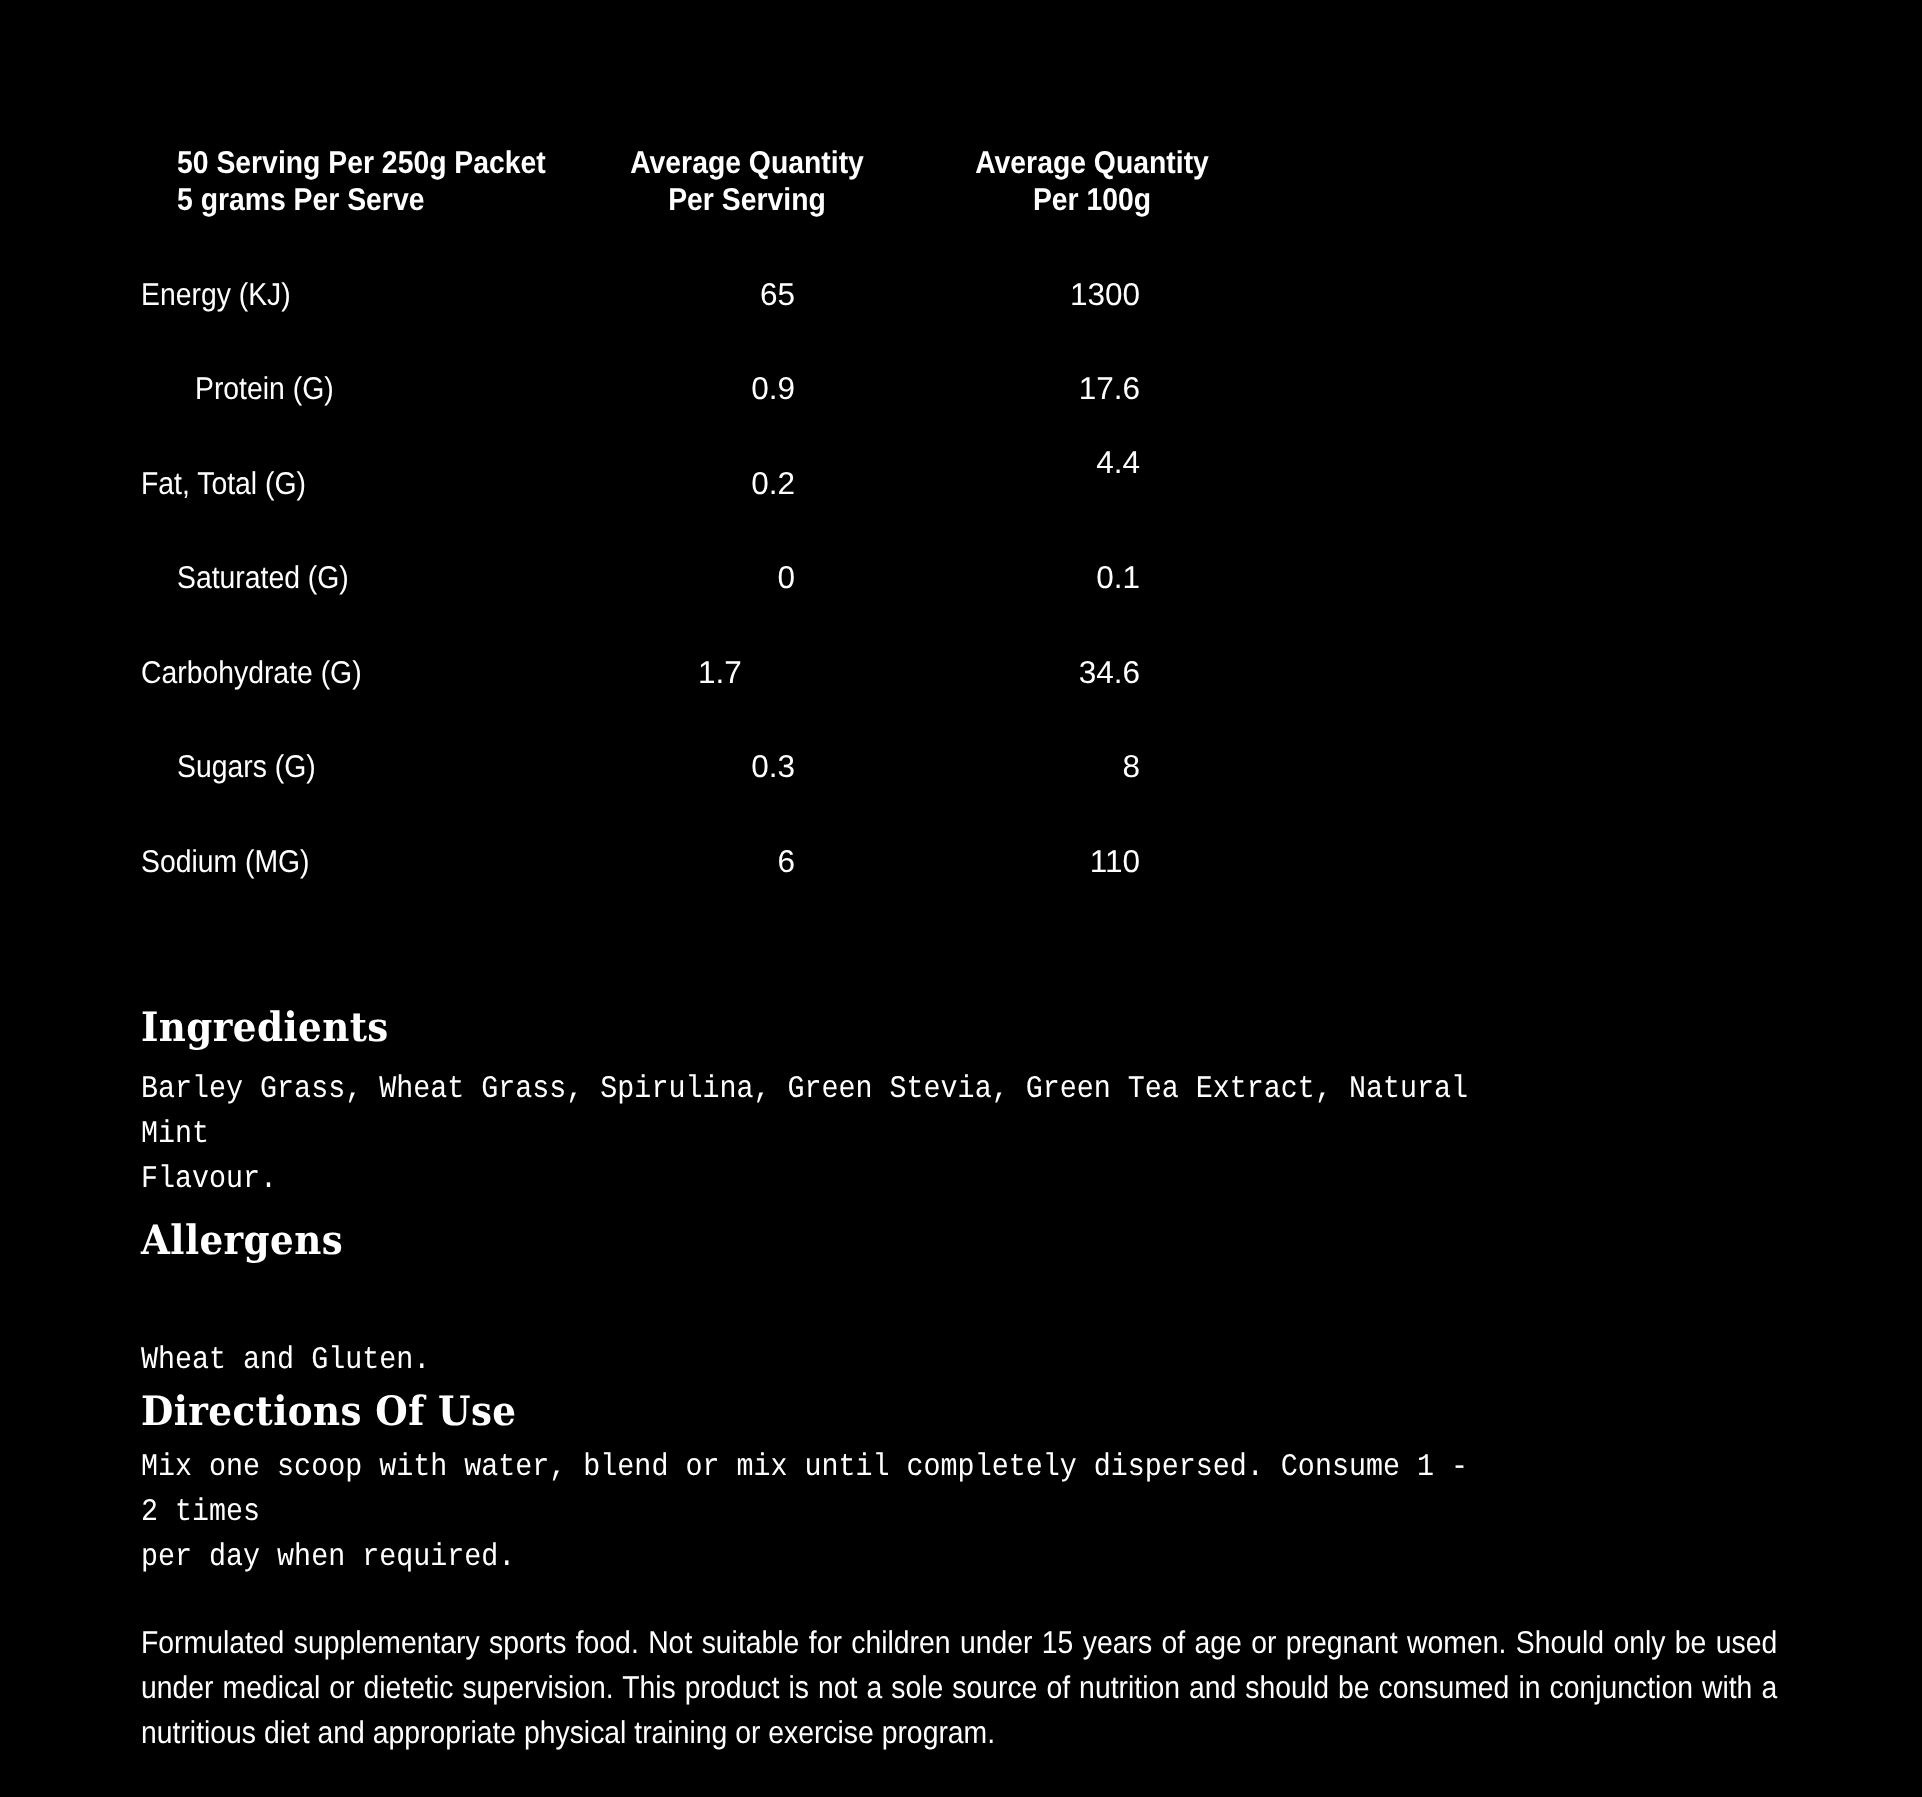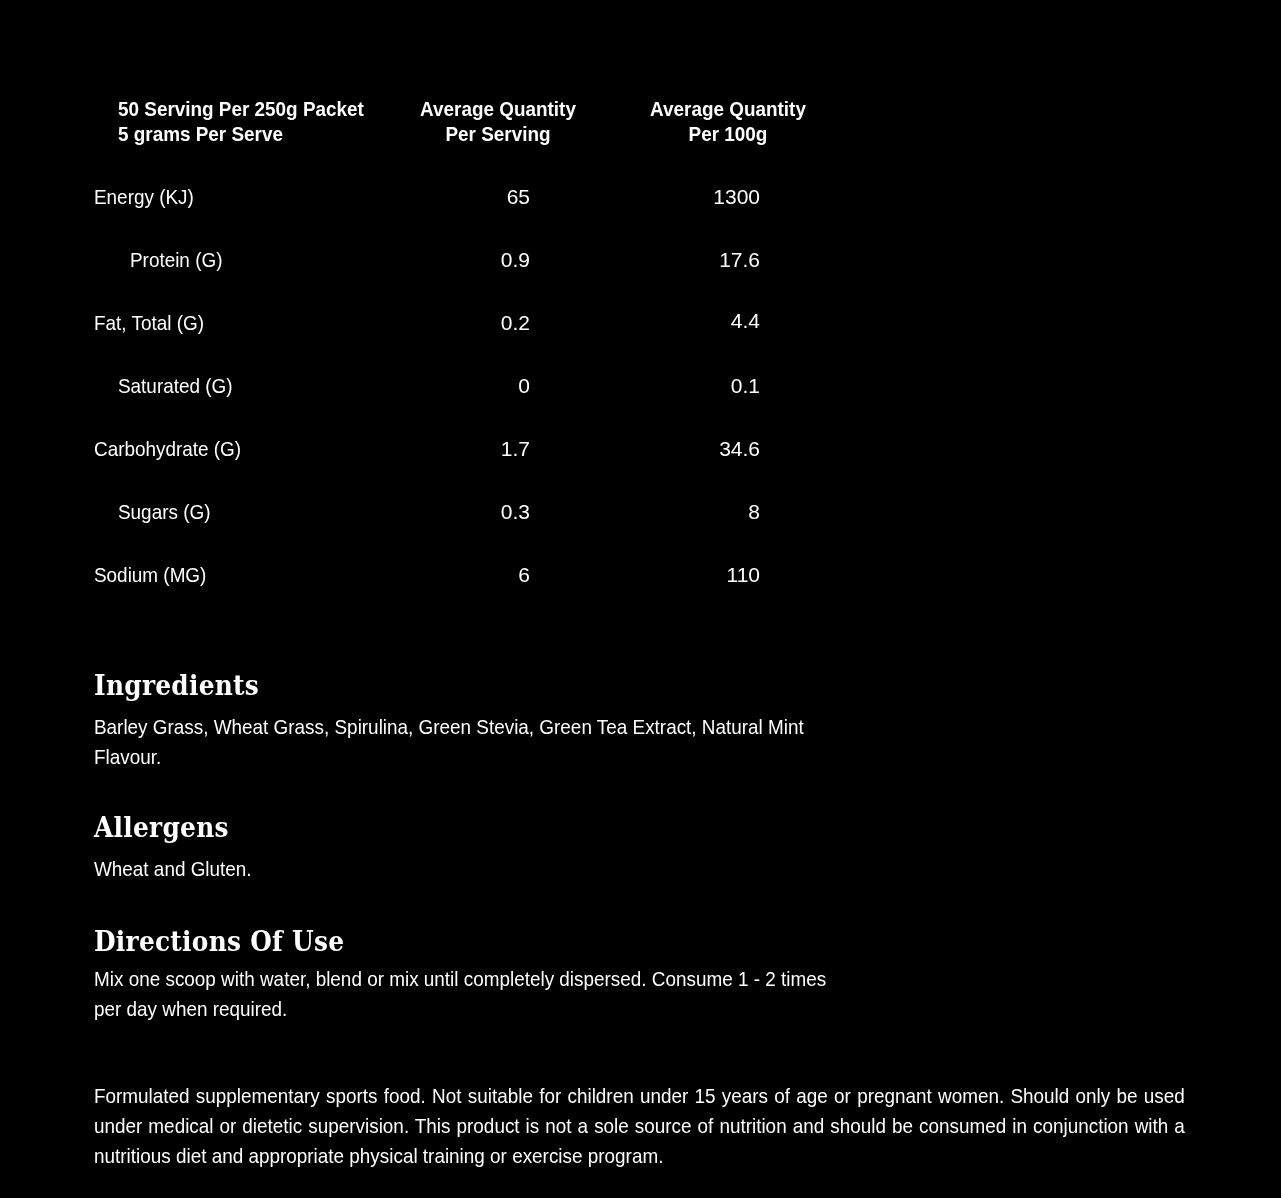--- a/index.html
+++ b/index.html
@@ -5,21 +5,21 @@
   html, body { margin:0; padding:0; background:#000; }
   body { width:1281px; height:1198px; position:relative; overflow:hidden; color:#fff;
          font-family:"Liberation Sans", sans-serif; }
   .abs { position:absolute; white-space:nowrap; }
   .cond { display:inline-block; transform-origin:left top; transform:scaleX(0.9); }
   .hdr { font-size:21px; font-weight:bold; line-height:25px; }
   .cell { font-size:21px; line-height:24px; }
   .num { text-align:right; }
   .h2 { font-family:"DejaVu Serif", serif; font-weight:bold; font-size:27px; line-height:32px;
         display:inline-block; transform-origin:left top; transform:scaleX(0.92); letter-spacing:0.3px; }
-  .para { font-size:21px; line-height:30px; white-space:normal; }
+  .para { font-size:21px; line-height:30px; white-space:normal;font-family:Liberation Mono, monospace; }
   .para .cond { width:111%; }
   .disclaimer { font-size:21px; line-height:30px; text-align:justify; white-space:normal; }
 </style>
 </head>
 <body>
 
 <div class="abs hdr" style="left:94px;top:96px;margin-left:24px;">
   <span class="cond"><span>50 Serving Per 250g Packet</span><br>
   <span>5 grams Per Serve</span></span>
 </div>
@@ -36,28 +36,28 @@
   <div class="abs cell" style="left:94px;top:185px;"><span class="cond">Energy (KJ)</span></div>
   <div class="abs cell num" style="left:430px;top:185px;width:100px;text-align:right;">65</div>
   <div class="abs cell num" style="left:660px;top:185px;width:100px;">1300</div>
 
   <div class="abs cell" style="left:94px;top:248px;margin-left:36px;"><span class="cond">Protein (G)</span></div>
   <div class="abs cell num" style="left:430px;top:248px;width:100px;">0.9</div>
   <div class="abs cell num" style="left:660px;top:248px;width:100px;">17.6</div>
 
   <div class="abs cell" style="left:94px;top:311px;"><span class="cond">Fat, Total (G)</span></div>
   <div class="abs cell num" style="left:430px;top:311px;width:100px;">0.2</div>
-  <div class="abs cell num" style="left:660px;top:309px;width:100px;">4.4</div>
+  <div class="abs cell num" style="left:660px;top:297px;width:100px;">4.4</div>
 
   <div class="abs cell" style="left:118px;top:374px;"><span class="cond">Saturated (G)</span></div>
   <div class="abs cell num" style="left:430px;top:374px;width:100px;">0</div>
   <div class="abs cell num" style="left:660px;top:374px;width:100px;">0.1</div>
 
   <div class="abs cell" style="left:94px;top:437px;"><span class="cond">Carbohydrate (G)</span></div>
-  <div class="abs cell num" style="left:430px;top:437px;width:100px;">1.7</div>
+  <div class="abs cell num" style="left:430px;top:437px;width:100px;text-align:center;">1.7</div>
   <div class="abs cell num" style="left:660px;top:437px;width:100px;">34.6</div>
 
   <div class="abs cell" style="left:118px;top:500px;"><span class="cond">Sugars (G)</span></div>
   <div class="abs cell num" style="left:430px;top:500px;width:100px;">0.3</div>
   <div class="abs cell num" style="left:660px;top:500px;width:100px;">8</div>
 
   <div class="abs cell" style="left:94px;top:563px;"><span class="cond">Sodium (MG)</span></div>
   <div class="abs cell num" style="left:430px;top:563px;width:100px;">6</div>
   <div class="abs cell num" style="left:660px;top:563px;width:100px;">110</div>
 </div>
@@ -65,21 +65,21 @@
 <div class="abs" style="left:94px;top:670px;">
   <span class="h2">Ingredients</span>
 </div>
 <div class="abs para" style="left:94px;top:712px;width:900px;">
   <span class="cond"><span>Barley Grass, Wheat Grass, Spirulina, Green Stevia, Green Tea Extract, Natural Mint</span><br><span>Flavour.</span></span>
 </div>
 
 <div class="abs" style="left:94px;top:812px;">
   <span class="h2">Allergens</span>
 </div>
-<div class="abs para" style="left:94px;top:854px;width:900px;">
+<div class="abs para" style="left:94px;top:893px;width:900px;">
   <span class="cond">Wheat and Gluten.</span>
 </div>
 
 <div class="abs" style="left:94px;top:926px;">
   <span class="h2">Directions Of Use</span>
 </div>
 <div class="abs para" style="left:94px;top:964px;width:900px;">
   <span class="cond"><span>Mix one scoop with water, blend or mix until completely dispersed. Consume 1 - 2 times</span><br><span>per day when required.</span></span>
 </div>
 

